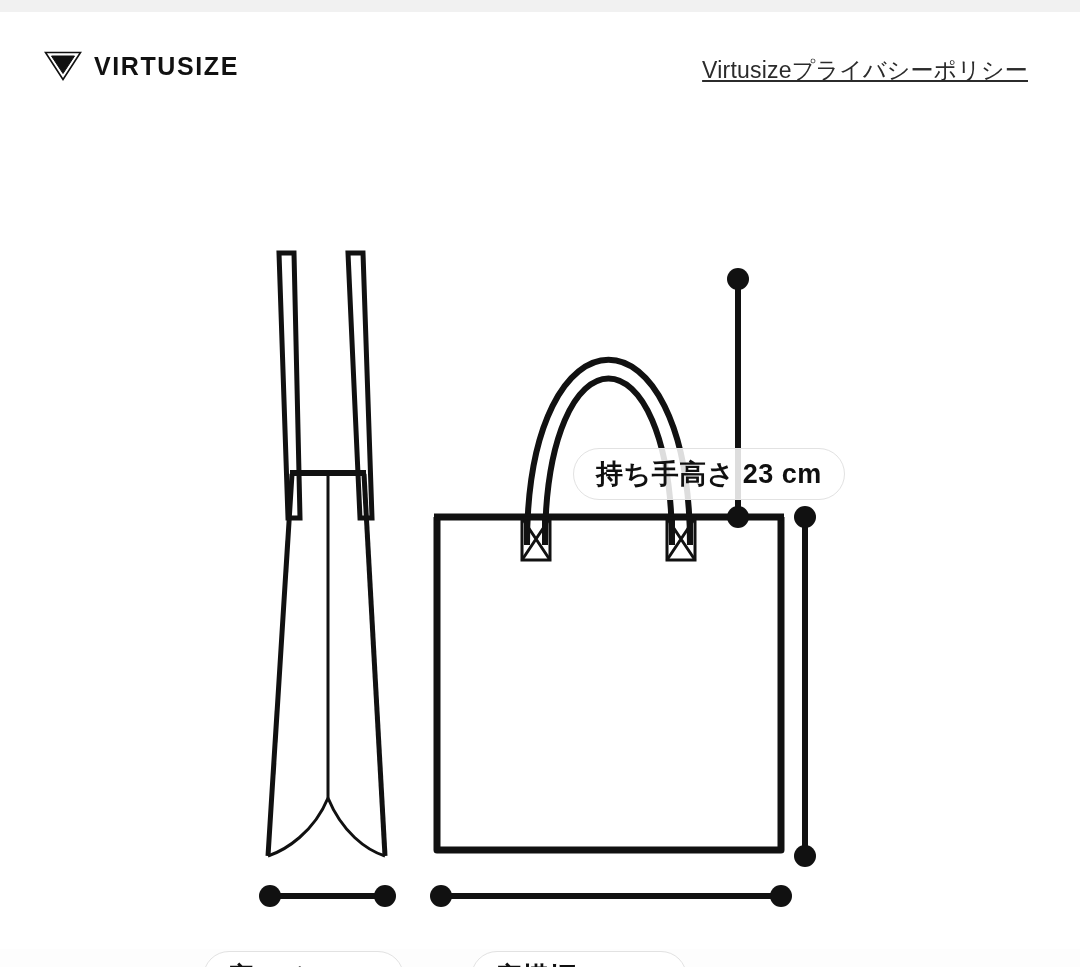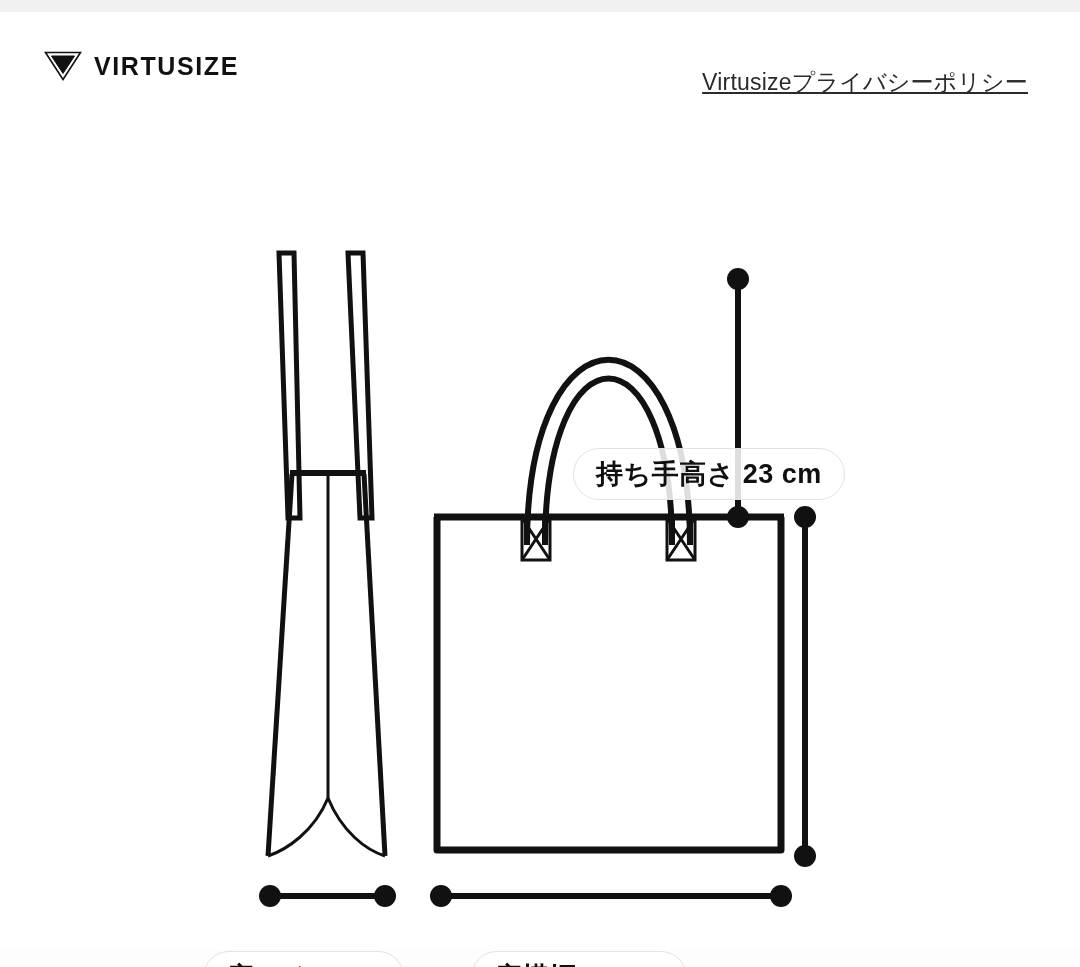--- a/index.html
+++ b/index.html
@@ -65,21 +65,21 @@
     font-size: 25px;
     font-weight: 700;
     letter-spacing: 1.6px;
     color: #111111;
     line-height: 1;
     white-space: nowrap;
   }
   .policy-link {
     position: absolute;
     right: 52px;
-    top: 16px;
+    top: 4px;
     height: 56px;
     display: flex;
     align-items: center;
     font-size: 23px;
     color: #2b2b2b;
     letter-spacing: 0.2px;
     white-space: nowrap;
   }
 
   

